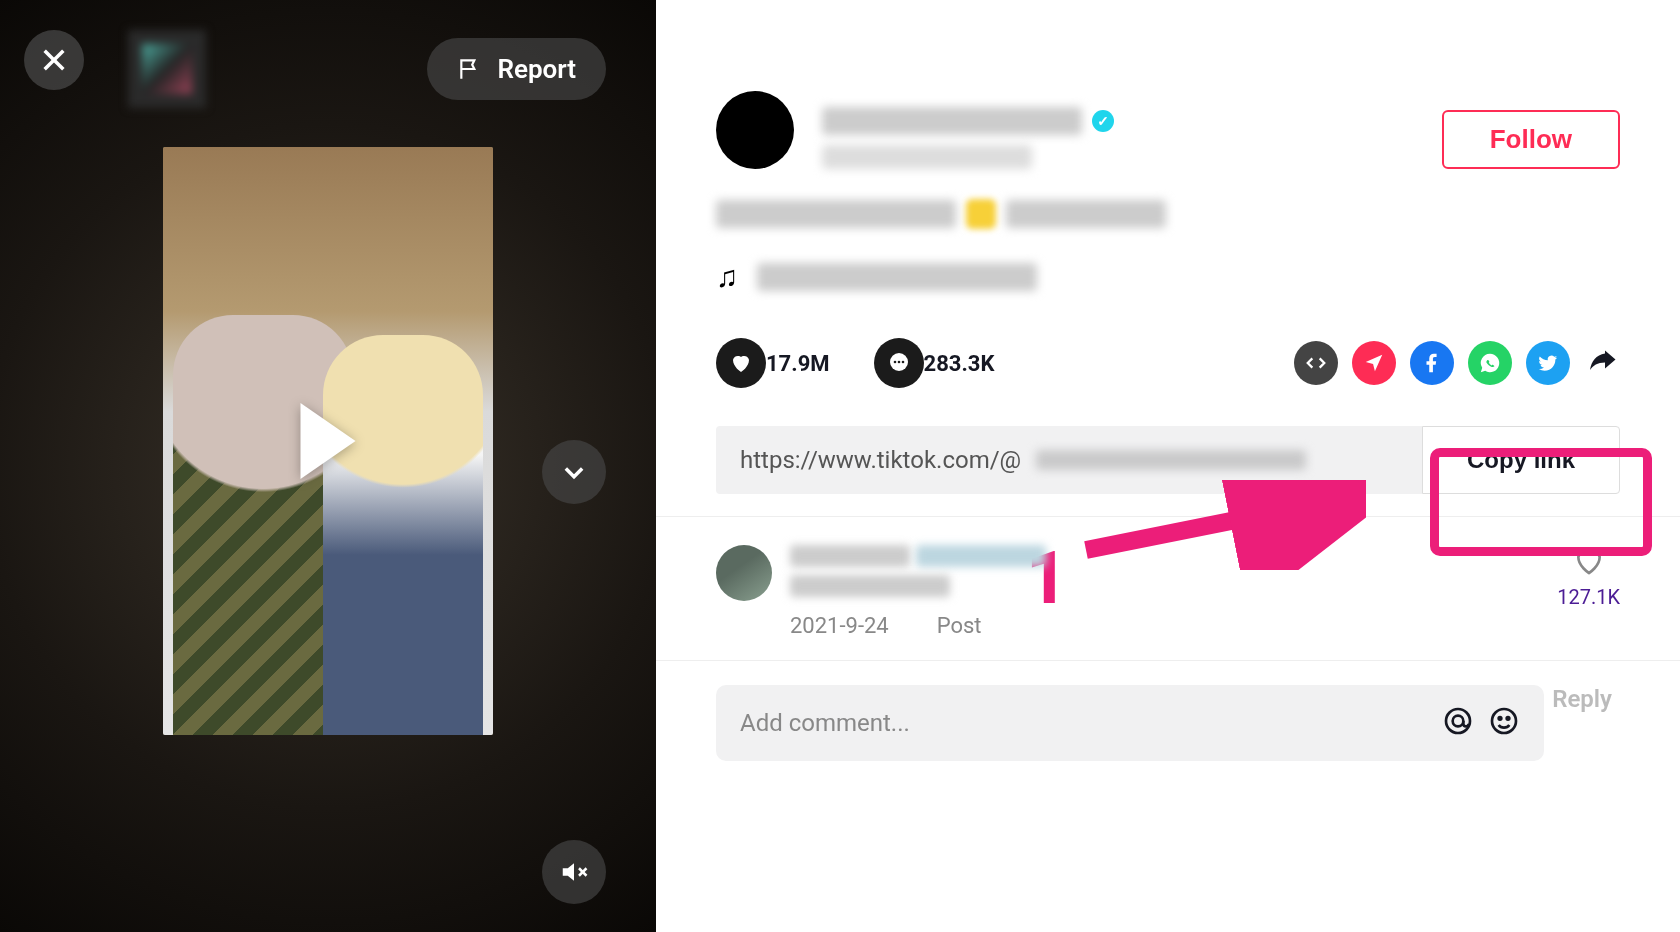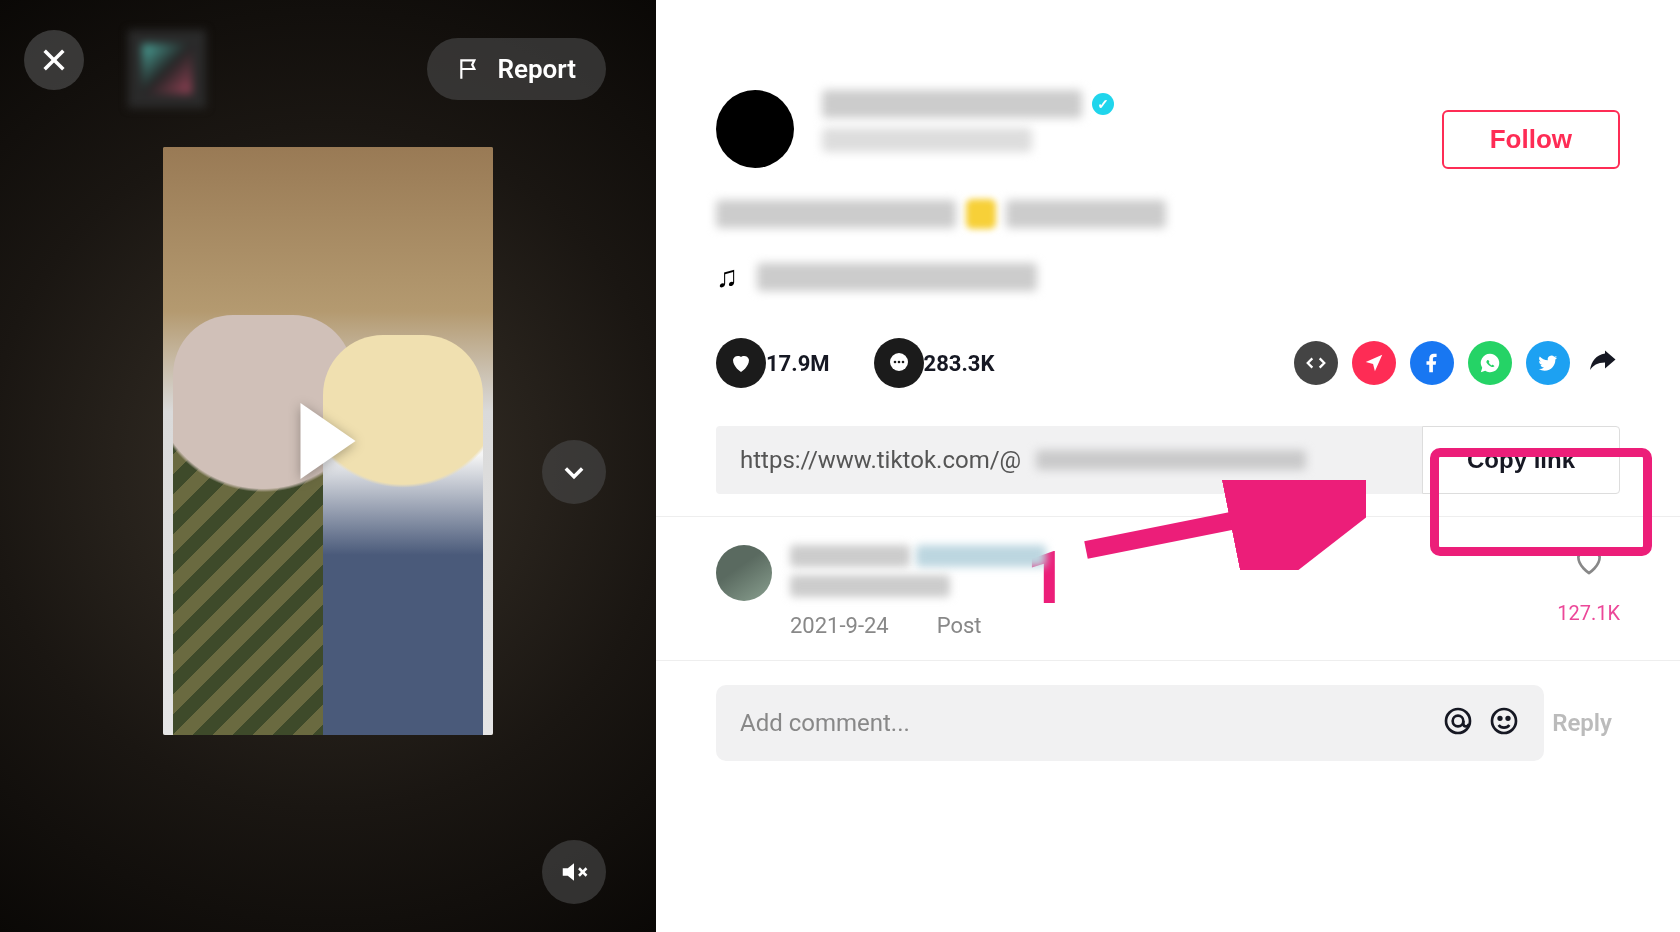--- a/index.html
+++ b/index.html
@@ -136,21 +136,21 @@
     flex: 1;
     height: 100%;
     padding: 0;
     position: relative;
     display: flex;
     flex-direction: column;
   }
   .header {
     padding: 90px 60px 0 60px;
     display: flex;
-    align-items: flex-start;
+    align-items: flex-end;
     gap: 28px;
   }
   .avatar {
     width: 78px; height: 78px; border-radius: 50%; background: #000;
   }
   .names { flex: 1; }
   .username-row { display: flex; align-items: center; gap: 10px; }
   .username-blur { width: 260px; height: 28px; background: #ccc; filter: blur(5px); border-radius: 4px; }
   .verified { width: 22px; height: 22px; border-radius: 50%; background: #20d5ec; display:flex;align-items:center;justify-content:center; }
   .verified::after { content: "✓"; color: #fff; font-size: 14px; font-weight: bold; }
@@ -246,26 +246,25 @@
     padding: 28px 60px 22px 60px;
     flex: 0 0 auto;
   }
   .comment-item { display:flex; gap: 18px; align-items:flex-start; }
   .c-avatar { width:56px; height:56px; border-radius:50%; background: linear-gradient(145deg,#5a6a60 40%,#8aa090 100%); }
   .c-body { flex:1; }
   .c-name-blur { width: 120px; height: 22px; background:#ccc; filter:blur(4px); border-radius:4px; }
   .c-name-blur2 { width: 130px; height: 22px; background:#bcd6e0; filter:blur(4px); border-radius:4px; margin-left:6px; display:inline-block; }
   .c-text-blur { margin-top:8px; width: 160px; height: 22px; background:#ccc; filter:blur(4px); border-radius:4px; }
   .c-meta { margin-top: 16px; display:flex; gap: 48px; color:#888; font-size: 22px; }
-  .c-like { margin-left:auto; text-align:center; color:#ec4899; font-size:20px; display:flex; flex-direction:column; align-items:center; gap:24px; }
+  .c-like { margin-left:auto; text-align:center; color:#4c1d95; font-size:20px; display:flex; flex-direction:column; align-items:center; gap:8px; }
   .c-like svg { width:32px; height:32px; fill:none; stroke:#888; stroke-width:2; }
   .addcomment {
     padding: 24px 60px;
     display:flex;
-    align-items:center;
   }
   .addcomment-input {
     flex:1;
     background:#f1f1f2;
     border-radius: 10px;
     padding: 20px 24px;
     display:flex;
     align-items:center;
     gap: 14px;
   }

